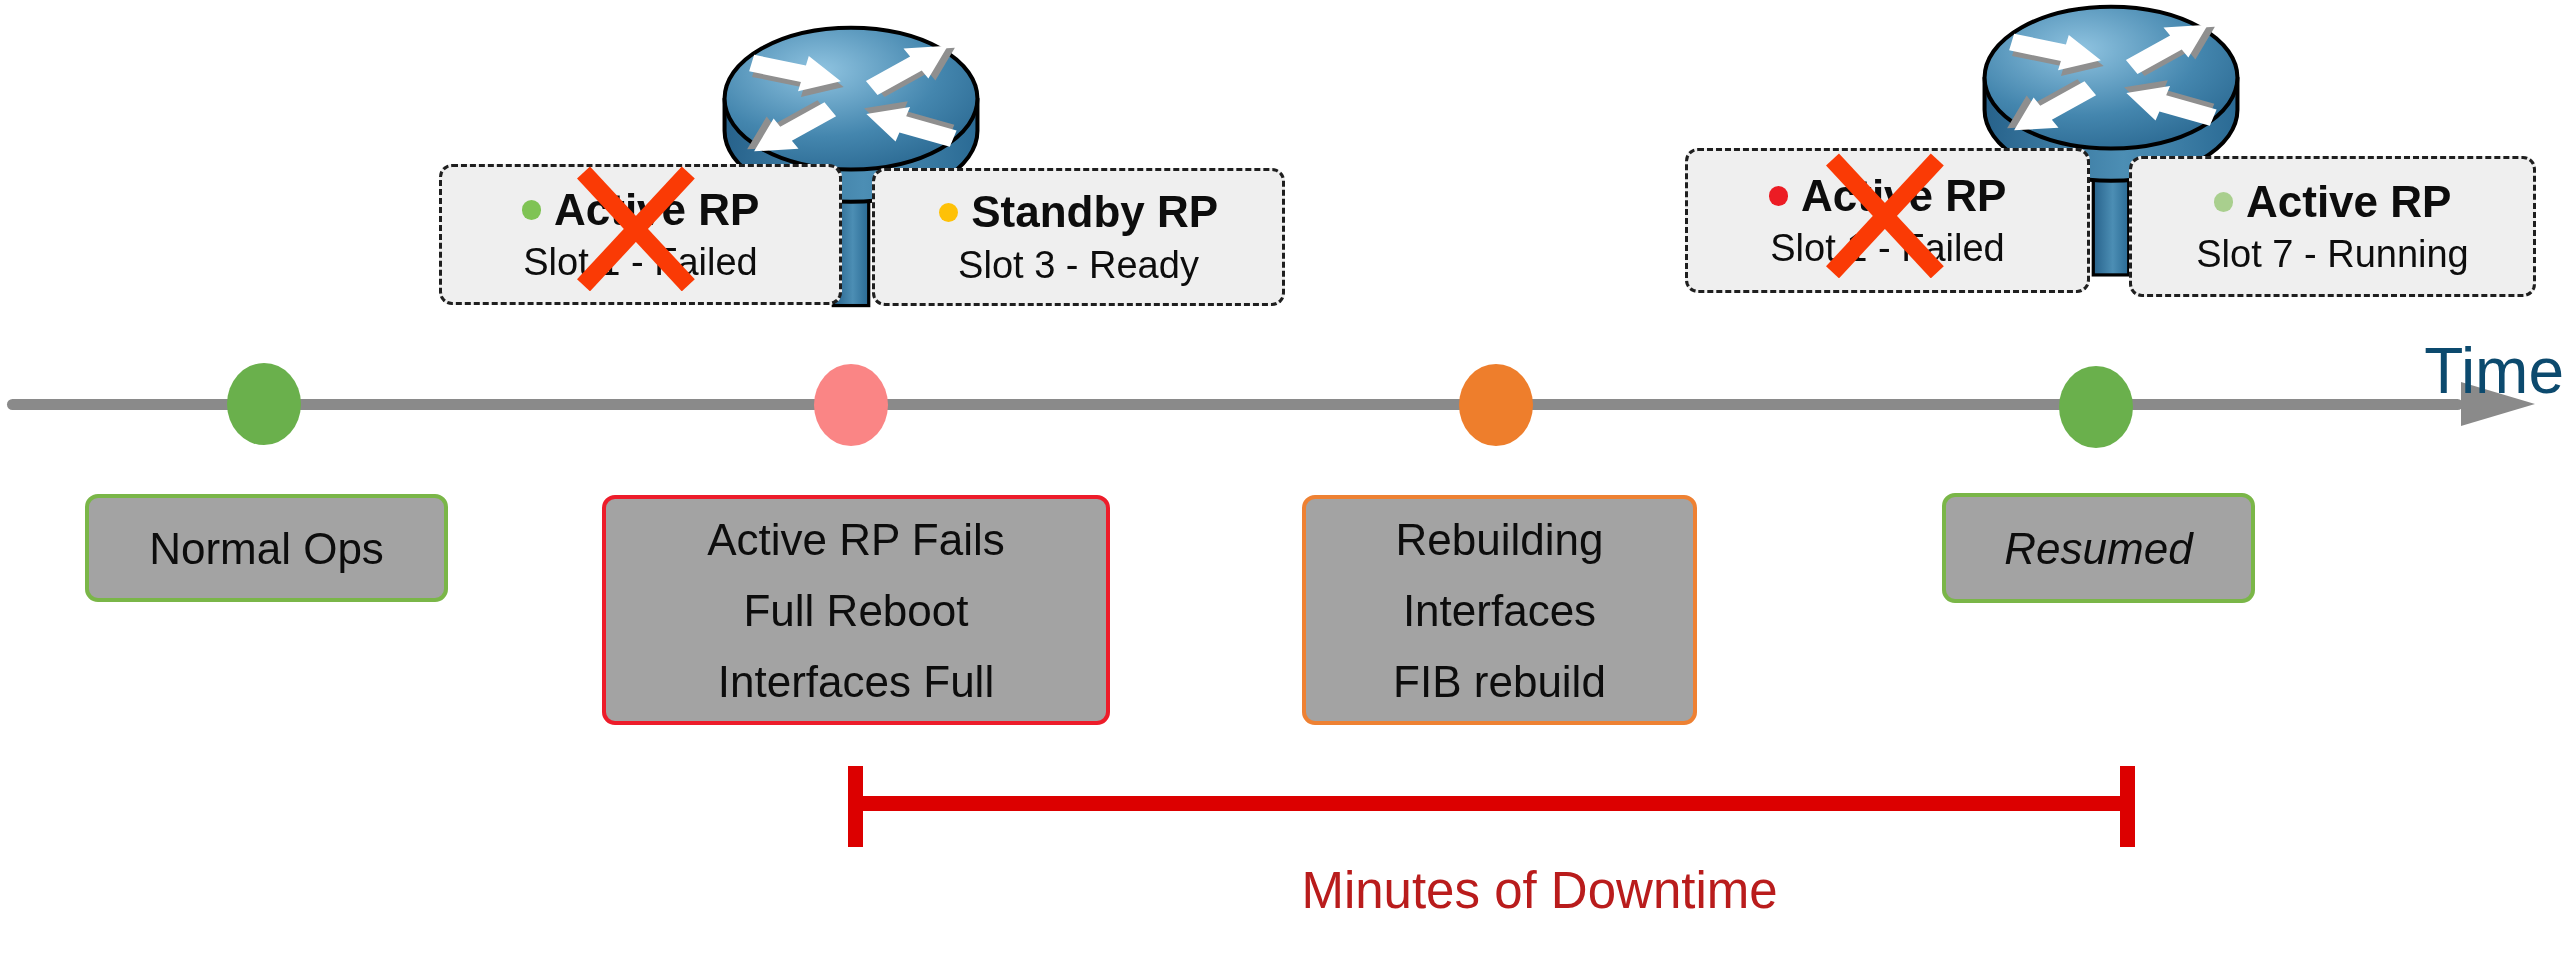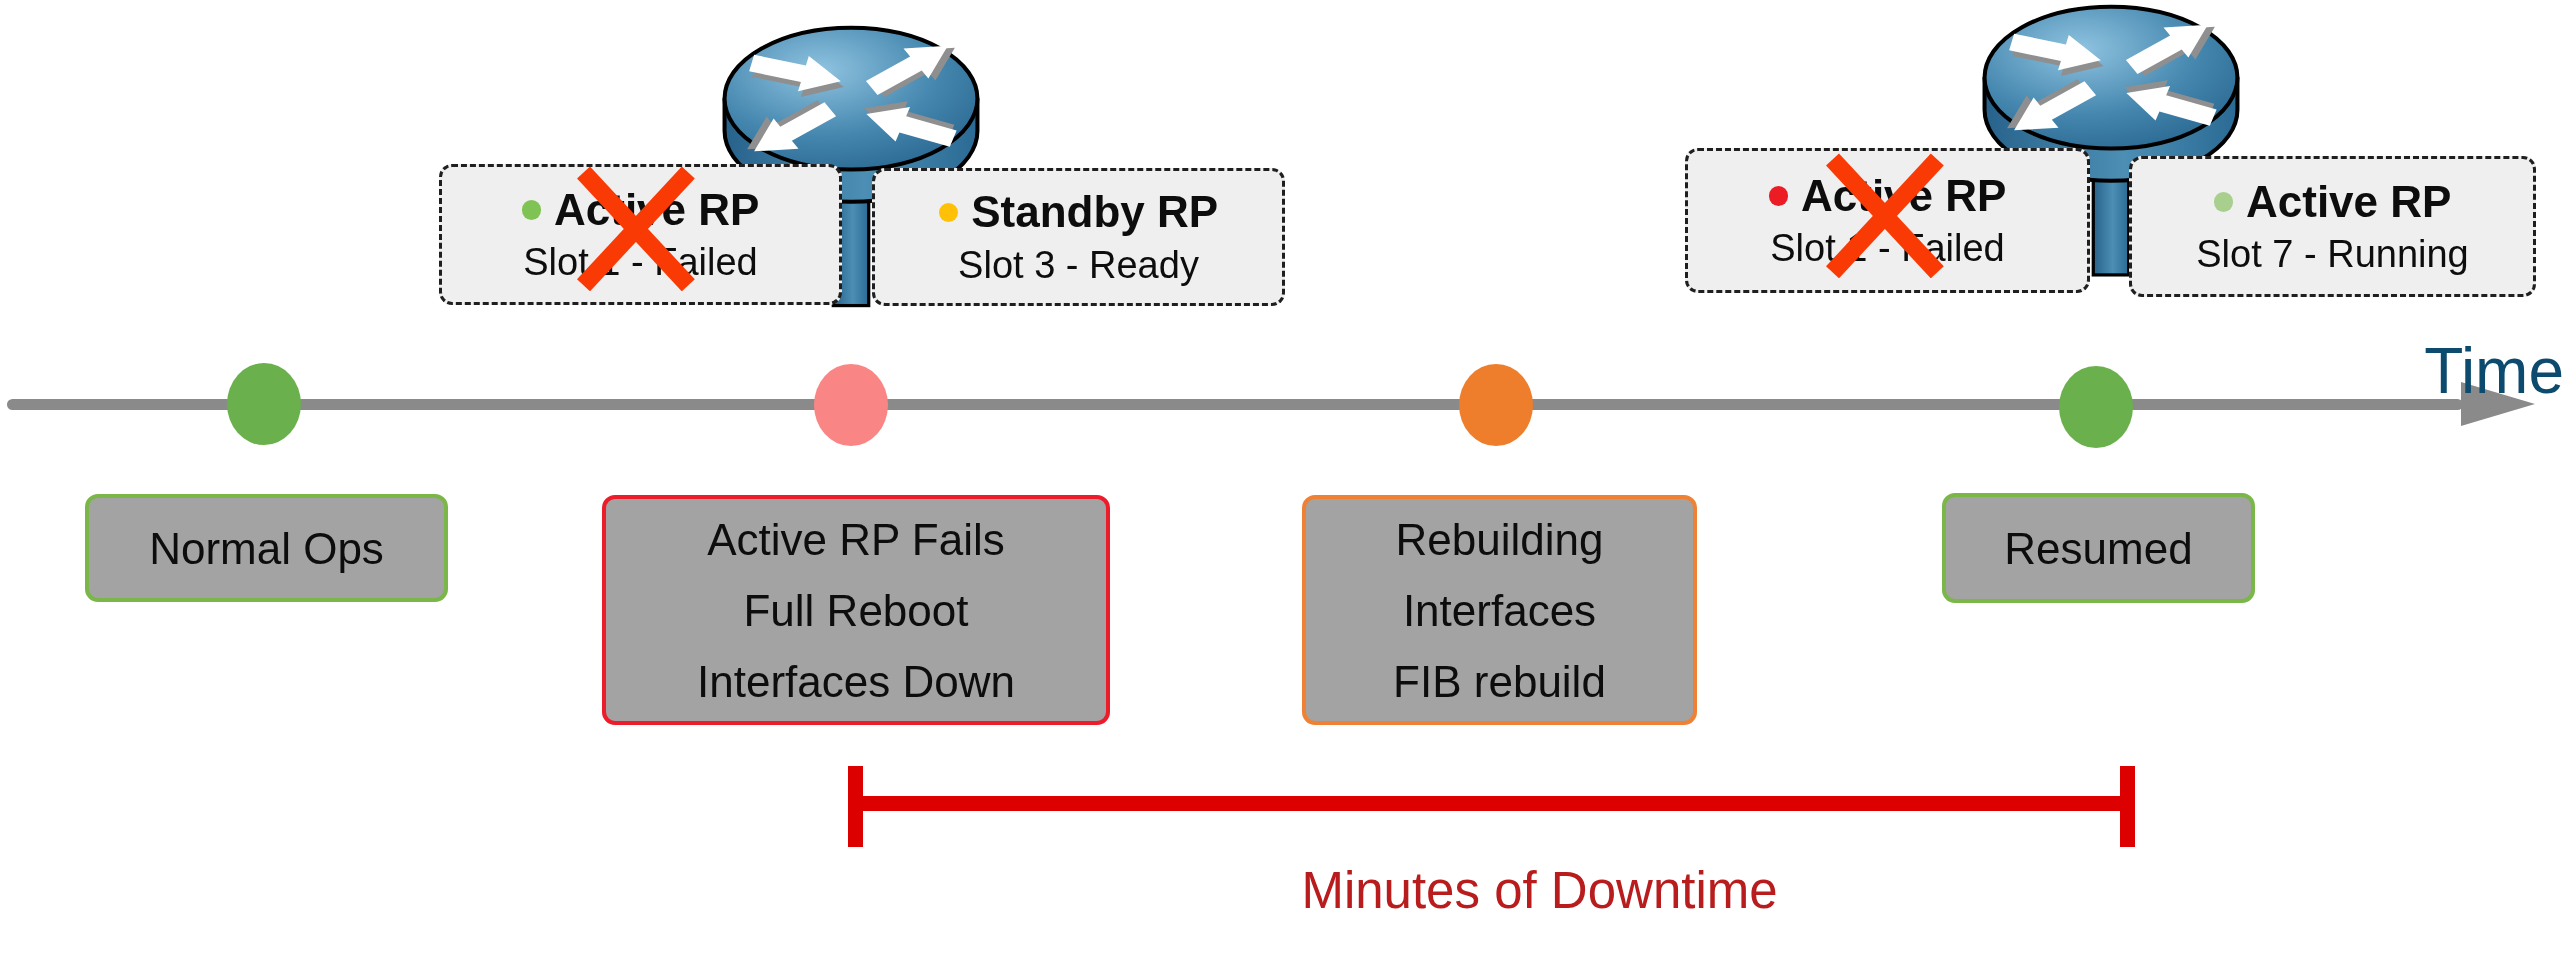--- a/index.html
+++ b/index.html
@@ -159,30 +159,30 @@
   <div class="dot d3" style="background-color: rgb(238, 126, 44);"></div>
   <div class="dot d4" style="background-color: rgb(106, 176, 76);"></div>
 
   <div class="event e1" style="border-color: rgb(122, 182, 72);">
     <div>Normal Ops</div>
   </div>
 
   <div class="event e2" style="border-color: rgb(237, 28, 42);">
     <div>Active RP Fails</div>
     <div>Full Reboot</div>
-    <div>Interfaces Down</div>
+    <div>Interfaces Full</div>
   </div>
 
   <div class="event e3" style="border-color: rgb(238, 129, 51);">
     <div>Rebuilding</div>
     <div>Interfaces</div>
     <div>FIB rebuild</div>
   </div>
 
-  <div class="event e4" style="border-color: rgb(122, 182, 72);">
+  <div class="event e4" style="border-color: rgb(122, 182, 72); font-style: italic;">
     <div>Resumed</div>
   </div>
 
   <div class="dt-bar" style="background-color: rgb(220, 0, 0);"></div>
   <div class="dt-capL" style="background-color: rgb(220, 0, 0);"></div>
   <div class="dt-capR" style="background-color: rgb(220, 0, 0);"></div>
   <div class="dt-label">Minutes of Downtime</div>
 
 </div>
 

